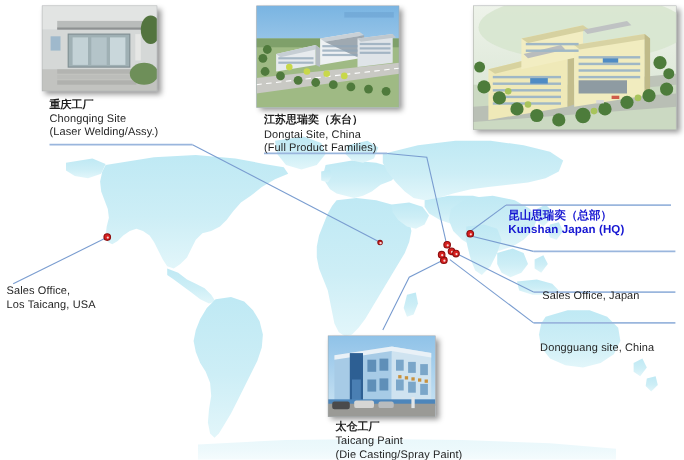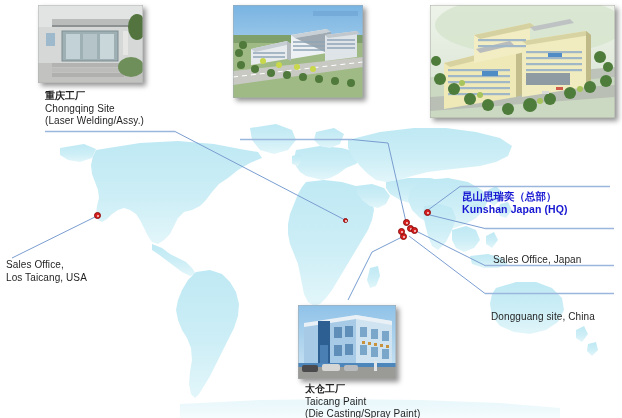--- a/index.html
+++ b/index.html
@@ -270,20 +270,25 @@
       <g fill="#c8d84a">
         <circle cx="30" cy="56" r="3"></circle>
           <circle cx="46" cy="60" r="3"></circle>
         <circle cx="64" cy="62" r="3"></circle>
           <circle cx="80" cy="64" r="3"></circle>
       </g>
       <rect x="80" y="6" width="45" height="5" fill="#6aa0cf" opacity=".55"></rect>
       <rect x="0" y="0" width="130" height="93" fill="none" stroke="#9fa9af" stroke-width="1"></rect>
     </svg>
   </div>
+  <div class="caption" style="left:240px;top:104px;">
+    <div class="cn">江苏思瑞奕（东台）</div>
+    <div>Dongtai Site, China</div>
+    <div>(Full Product Families)</div>
+  </div>
 
   <div class="photo" style="left:430px;top:5px;width:185px;height:113px;">
     <svg width="185" height="113" viewBox="0 0 185 113" xmlns="http://www.w3.org/2000/svg">
       <defs>
         <linearGradient id="bg2" x1="0" y1="0" x2="0" y2="1">
           <stop offset="0%" stop-color="#eef3ea"></stop>
             <stop offset="60%" stop-color="#dfe9da"></stop>
           <stop offset="100%" stop-color="#cfe0c8"></stop>
         </linearGradient>
       </defs>
@@ -416,21 +421,21 @@
   <div class="caption" style="left:6px;top:259px;">
     <div>Sales Office,</div>
     <div>Los Taicang, USA</div>
   </div>
 
   <div class="rlabel hq" style="left:462px;top:158px;">
     <div class="cn">昆山思瑞奕（总部）</div>
     <div>Kunshan Japan (HQ)</div>
   </div>
 
-  <div class="rlabel" style="left:493px;top:222px;">Sales Office, Japan</div>
+  <div class="rlabel" style="left:493px;top:232px;">Sales Office, Japan</div>
 
 
   <div class="rlabel" style="left:491px;top:279px;">Dongguang site, China</div>
 
   <div class="marker" style="left:94px;top:212px;">
       <i></i>
     </div>
   <div class="marker sm" style="left:343px;top:218px;">
       <i></i>
     </div>

